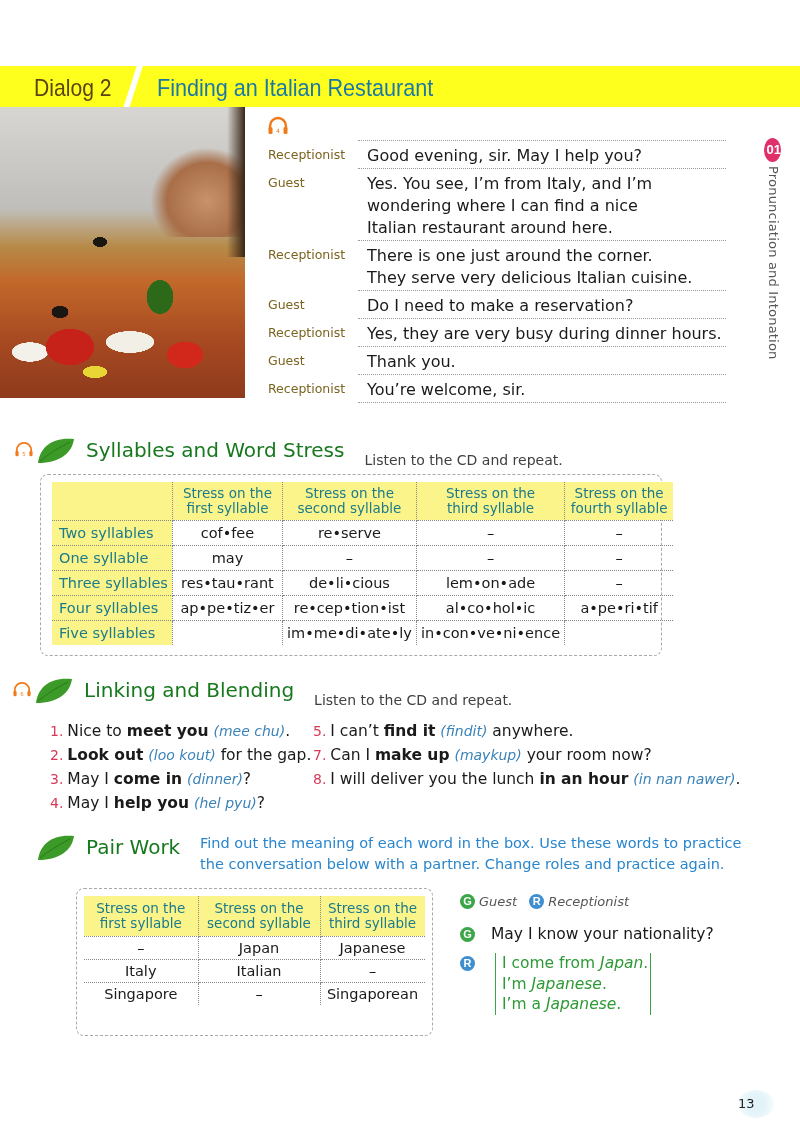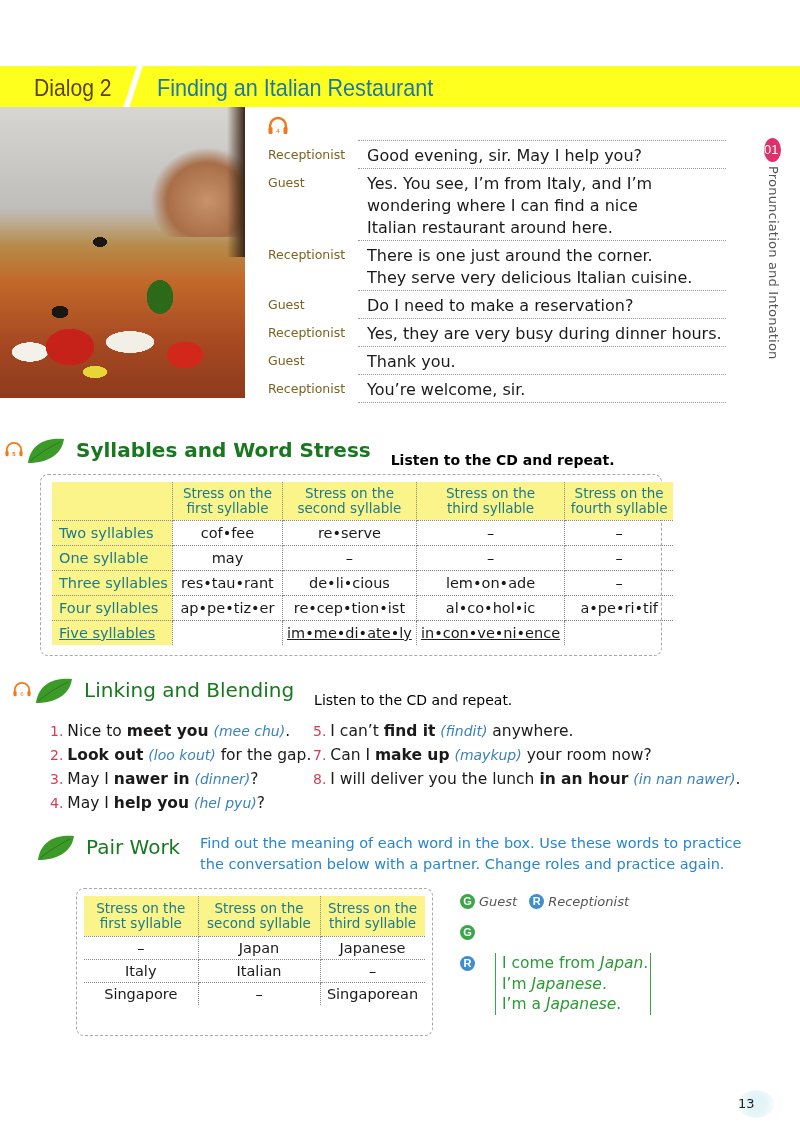--- a/index.html
+++ b/index.html
@@ -29,38 +29,38 @@
 
   
   .headphone-4 { position: absolute; left: 267px; top: 116px; width: 22px; height: 20px; }
   .dialog { position: absolute; left: 268px; top: 140px; width: 460px; }
   .dlg-row { position: relative; display: flex; }
   .dlg-speaker { width: 90px; font-size: 12.5px; color: #7b6320; padding-top: 7px; flex-shrink: 0; }
   .dlg-line { width: 368px; border-top: 1px dotted #9a9a9a; font-size: 16px; line-height: 22px; padding: 4px 0 1px 9px; color: #1a1a1a; }
   .dlg-last { border-bottom: 1px dotted #9a9a9a; }
 
   
-  .side-badge { position: absolute; left: 764px; top: 138px; width: 17px; height: 24px; border-radius: 50%; background: #e0306a; color: #fff; font-size: 13px; font-weight: normal; text-align: left; line-height: 24px; font-family: "Liberation Sans", sans-serif; }
+  .side-badge { position: absolute; left: 764px; top: 138px; width: 17px; height: 24px; border-radius: 50%; background: #e0306a; color: #fff; font-size: 13px; font-weight: bold; text-align: right; line-height: 24px; font-family: "Liberation Sans", sans-serif; }
   .side-label { position: absolute; left: 766px; top: 166px; writing-mode: vertical-rl; font-size: 13px; color: #555; letter-spacing: 0.2px; }
 
   
   .sec-head { position: absolute; display: flex; align-items: center; }
   .hp { width: 20px; height: 18px; margin-right: 2px; }
   .leaf { width: 40px; height: 30px; margin-right: 10px; }
   .sec-title { font-size: 20px; color: #17781e; font-family: "DejaVu Sans", sans-serif; }
-  .sec-inst { font-size: 14px; color: #000000; margin-left: 20px; margin-top: 20px; }
+  .sec-inst { font-size: 14px; color: #404040; margin-left: 20px; margin-top: 20px; }
 
   
   .box1 { position: absolute; left: 40px; top: 474px; width: 622px; height: 182px; border: 1px dashed #a8a8a8; border-radius: 8px; }
   table { border-collapse: collapse; }
   .t1 { position: absolute; left: 52px; top: 482px; }
   .t1 td, .t1 th { font-weight: normal; text-align: center; font-size: 14.5px; height: 25px; border-right: 1px dotted #888; border-bottom: 1px dotted #888; padding: 0 4px; white-space: nowrap; }
   .t1 th { background: #fbf48a; color: #1b7a8c; font-size: 13.5px; line-height: 15px; height: 38px; }
   .t1 td.rowh { background: #fbf48a; color: #1b7a8c; text-align: left; padding-left: 7px; }
-  .t1 tr:last-child td { border-bottom: none; text-decoration: underline; }
+  .t1 tr:last-child td { border-bottom: none; }
   .t1 td:last-child, .t1 th:last-child { border-right: none; }
 
   
   .link-col { position: absolute; font-size: 15.5px; line-height: 24px; }
   .link-col .num { color: #d83a56; font-size: 14px; margin-right: 4px; }
   .link-col b { font-weight: bold; }
   .link-col i { color: #3a82b8; font-size: 14px; }
 
   
   .pair-inst { position: absolute; left: 200px; top: 833px; font-size: 14.5px; line-height: 21px; color: #2a86cc; width: 560px; }
@@ -130,21 +130,21 @@
   </div>
   <div class="dlg-row">
     <div class="dlg-speaker">Receptionist</div>
     <div class="dlg-line dlg-last">You’re welcome, sir.</div>
   </div>
 </div>
 
 <div class="side-badge">01</div>
 <div class="side-label">Pronunciation and Intonation</div>
 
-<div class="sec-head" style="left:4px; top:432px;font-weight:bold;">
+<div class="sec-head" style="left:14px; top:432px;">
   <svg class="hp" viewBox="0 0 22 20">
     <path d="M3 14 V10 A8 8 0 0 1 19 10 V14" fill="none" stroke="#f07a1a" stroke-width="2"></path>
     <rect x="1.5" y="11" width="3.5" height="6" rx="1.5" fill="#f07a1a"></rect>
     <rect x="17" y="11" width="3.5" height="6" rx="1.5" fill="#f07a1a"></rect>
     <text x="11" y="17" font-size="6" text-anchor="middle" fill="#f07a1a">5</text>
   </svg>
   <svg class="leaf" viewBox="0 0 40 30">
     <path d="M2 28 C4 12 16 2 38 4 C36 18 24 28 2 28 Z" fill="#3c9a28"></path>
     <path d="M4 26 C14 18 24 12 34 7" stroke="#2a7a18" stroke-width="1" fill="none"></path>
   </svg>
@@ -211,21 +211,21 @@
     <path d="M2 28 C4 12 16 2 38 4 C36 18 24 28 2 28 Z" fill="#3c9a28"></path>
     <path d="M4 26 C14 18 24 12 34 7" stroke="#2a7a18" stroke-width="1" fill="none"></path>
   </svg>
   <span class="sec-title">Linking and Blending</span>
   <span class="sec-inst">Listen to the CD and repeat.</span>
 </div>
 
 <div class="link-col" style="left:50px; top:719px;">
   <div><span class="num">1.</span><span>Nice to </span><b>meet you</b> <i>(mee chu)</i><span>.</span></div>
   <div><span class="num">2.</span><span></span><b>Look out</b> <i>(loo kout)</i><span> for the gap.</span></div>
-  <div><span class="num">3.</span><span>May I </span><b>nawer in</b> <i>(dinner)</i><span>?</span></div>
+  <div><span class="num">3.</span><span>May I </span><b>come in</b> <i>(dinner)</i><span>?</span></div>
   <div><span class="num">4.</span><span>May I </span><b>help you</b> <i>(hel pyu)</i><span>?</span></div>
 </div>
 
 <div class="link-col" style="left:313px; top:719px;">
   <div><span class="num">5.</span><span>I can’t </span><b>find it</b> <i>(findit)</i><span> anywhere.</span></div>
   <div><span class="num">7.</span><span>Can I </span><b>make up</b> <i>(maykup)</i><span> your room now?</span></div>
   <div><span class="num">8.</span><span>I will deliver you the lunch </span><b>in an hour</b> <i>(in nan nawer)</i><span>.</span></div>
 </div>
 
 <div class="sec-head" style="left:36px; top:832px;">
@@ -265,20 +265,21 @@
 
 <div class="legend">
   <span class="circ g">G</span>
   <span style="margin-right:12px;">Guest</span>
   <span class="circ r">R</span>
   <span>Receptionist</span>
 </div>
 
 <div class="conv-g">
   <span class="circ g" style="margin-right:16px;">G</span>
+  <span>May I know your nationality?</span>
 </div>
 
 <div class="conv-r">
   <span class="circ r" style="margin-top:3px;">R</span>
   <div class="ans">
     <div><span>I come from </span><i>Japan</i><span>.</span></div>
     <div><span>I’m </span><i>Japanese</i><span>.</span></div>
     <div><span>I’m a </span><i>Japanese</i><span>.</span></div>
   </div>
 </div>

